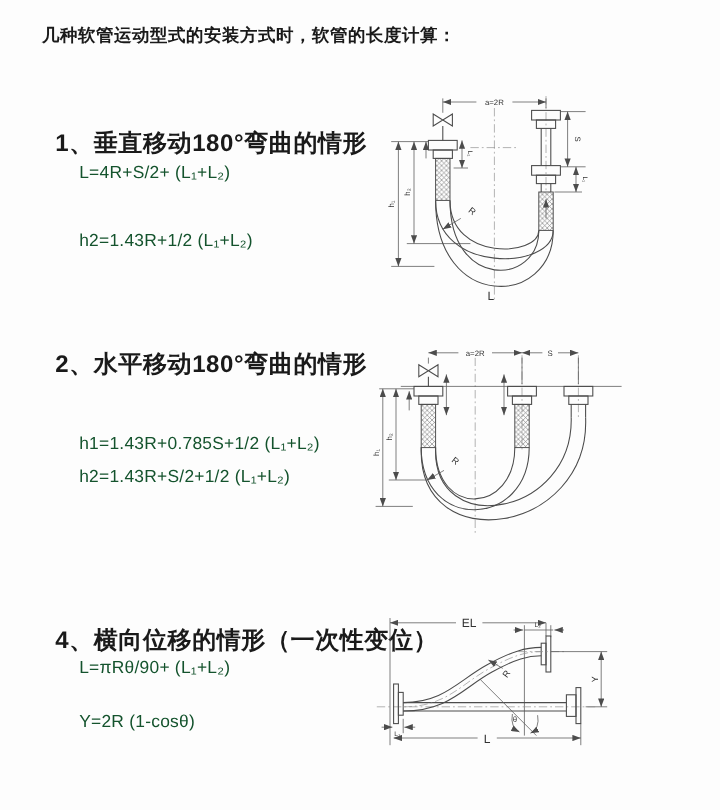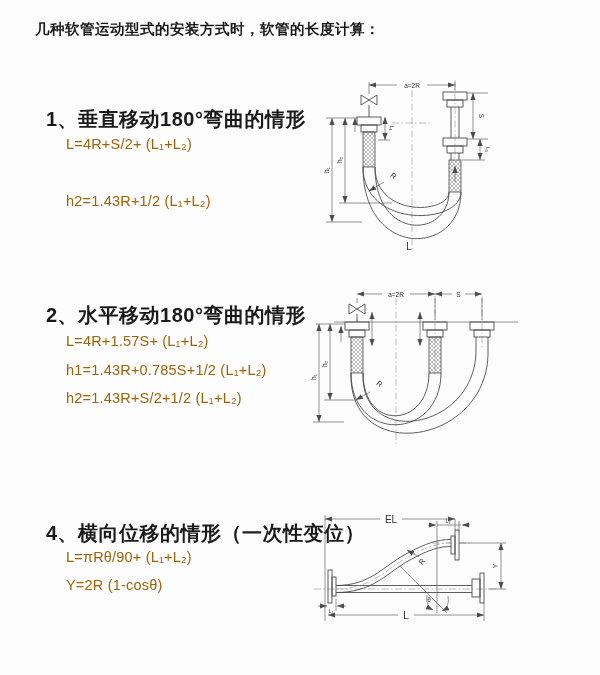--- a/index.html
+++ b/index.html
@@ -1,20 +1,20 @@
 <!DOCTYPE html>
 <html><head>
 <meta charset="utf-8">
 <style>
   html,body{margin:0;padding:0;background:#ffffff;}
   .page{position:relative;width:600px;height:675px;background:#fdfdfd;overflow:hidden;
         font-family:"Liberation Sans","DejaVu Sans",sans-serif;color:#1a1a1a;}
   .title{position:absolute;left:35px;top:20px;font-size:14.5px;font-weight:700;letter-spacing:.5px;white-space:nowrap;}
   .sec-heading{position:absolute;left:46px;font-size:20px;font-weight:700;letter-spacing:.5px;white-space:nowrap;}
-  .formula{position:absolute;left:66px;font-size:14.5px;font-weight:400;color:#a16207;white-space:nowrap;letter-spacing:.2px;}
+  .formula{position:absolute;left:66px;font-size:14.5px;font-weight:400;color:#14532d;white-space:nowrap;letter-spacing:.2px;}
   .diagram{position:absolute;}
   svg .obj{fill:none;stroke:#4c4c4c;stroke-width:.9;}
   svg .thin{fill:none;stroke:#5a5a5a;stroke-width:.65;}
   svg .dim{fill:none;stroke:#5a5a5a;stroke-width:.65;}
   svg .cl{fill:none;stroke:#8d8d8d;stroke-width:.55;stroke-dasharray:7 2.5 1.5 2.5;}
   svg .braid{fill:url(#hbr);stroke:#4c4c4c;stroke-width:.8;}
   svg text{fill:#333;font-family:"Liberation Sans","DejaVu Sans",sans-serif;}
   svg .lbl{font-size:6.5px;}
   svg .lblxs{font-size:5.5px;}
   svg .lblm{font-size:7.5px;}
@@ -36,28 +36,27 @@
       </pattern>
     </defs>
   </svg>
 
   <div class="title">几种软管运动型式的安装方式时，软管的长度计算：</div>
 
   <div class="sec-heading" style="top:106px">1、垂直移动180°弯曲的情形</div>
   <div class="formula" style="top:136px">L=4R+S/2+ (L₁+L₂)</div>
   <div class="formula" style="top:193px">h2=1.43R+1/2 (L₁+L₂)</div>
 
-  <div class="sec-heading" style="top:302px">2、水平移动180°弯曲的情形</div>
-  <div class="formula" style="top:333px">L=4R+1.57S+ (L₁+L₂)</div>
+  <div class="sec-heading" style="top:290px">2、水平移动180°弯曲的情形</div>
   <div class="formula" style="top:362px">h1=1.43R+0.785S+1/2 (L₁+L₂)</div>
   <div class="formula" style="top:390px">h2=1.43R+S/2+1/2 (L₁+L₂)</div>
 
   <div class="sec-heading" style="top:520px">4、横向位移的情形（一次性变位）</div>
   <div class="formula" style="top:549px">L=πRθ/90+ (L₁+L₂)</div>
-  <div class="formula" style="top:577px">Y=2R (1-cosθ)</div>
+  <div class="formula" style="top:594px">Y=2R (1-cosθ)</div>
 
   <svg class="diagram" style="left:312px;top:70px" width="288" height="190" viewBox="0 0 288 190">
 
     <line class="cl" x1="100" y1="20" x2="100" y2="182"></line>
     <line class="cl" x1="80" y1="53" x2="120" y2="53"></line>
     <line class="cl" x1="143" y1="10" x2="143" y2="92"></line>
 
     <line class="dim" x1="57" y1="24" x2="57" y2="12"></line>
     <line class="dim" x1="143" y1="20" x2="143" y2="12"></line>
     <line class="dim" x1="57" y1="15" x2="143" y2="15" marker-start="url(#ar)" marker-end="url(#ar)"></line>

